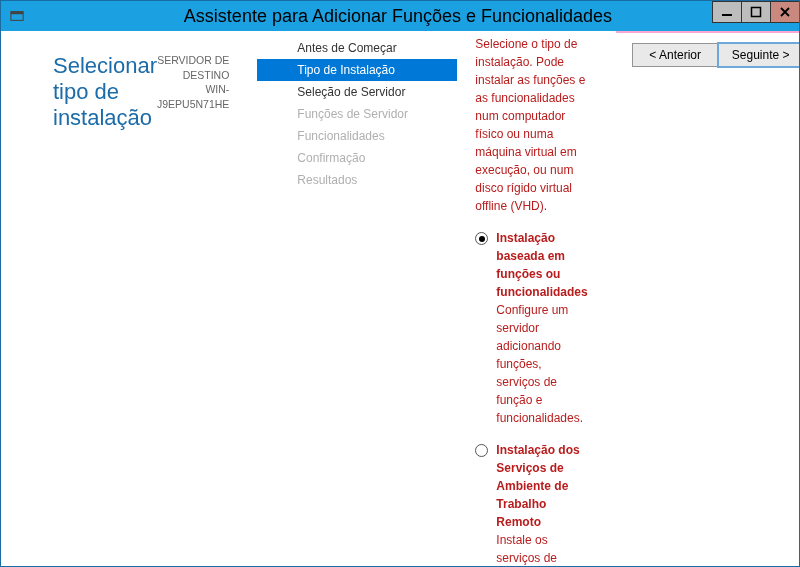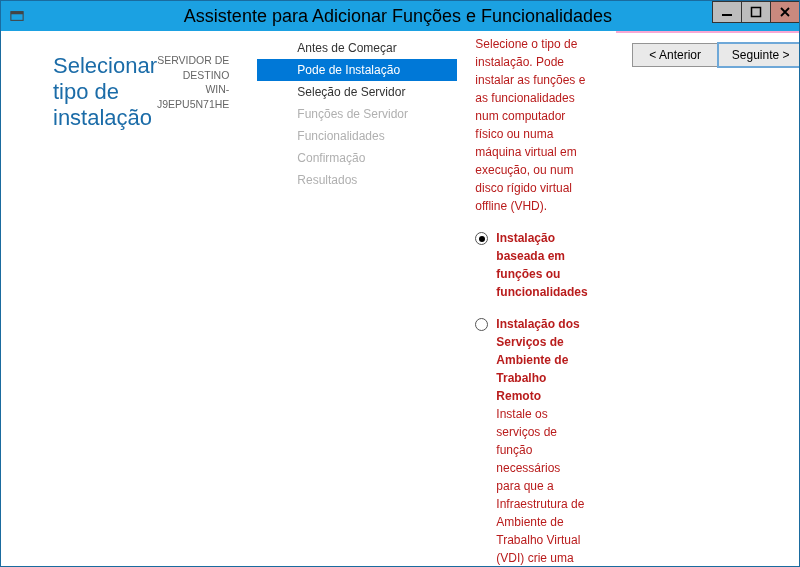--- a/index.html
+++ b/index.html
@@ -217,21 +217,21 @@
     </div>
   </div>
 
   <div class="content-region">
 
     <div class="sidebar">
       <div class="sidebar-item">
         <span>Antes de Começar</span>
       </div>
       <div class="sidebar-item selected">
-        <span>Pode de Instalação</span>
+        <span>Tipo de Instalação</span>
       </div>
       <div class="sidebar-item">
         <span>Seleção de Servidor</span>
       </div>
       <div class="sidebar-item disabled">
         <span>Funções de Servidor</span>
       </div>
       <div class="sidebar-item disabled">
         <span>Funcionalidades</span>
       </div>
@@ -243,20 +243,21 @@
       </div>
     </div>
 
     <div class="main-pane">
       <div class="intro-text">Selecione o tipo de instalação. Pode instalar as funções e as funcionalidades num computador físico ou numa máquina virtual em execução, ou num disco rígido virtual offline (VHD).</div>
 
       <div class="option-row">
         <div class="radio checked"></div>
         <div class="option-body">
           <div class="option-title">Instalação baseada em funções ou funcionalidades</div>
+          <div class="option-desc">Configure um servidor adicionando funções, serviços de função e funcionalidades.</div>
         </div>
       </div>
 
       <div class="option-row">
         <div class="radio"></div>
         <div class="option-body">
           <div class="option-title">Instalação dos Serviços de Ambiente de Trabalho Remoto</div>
           <div class="option-desc">Instale os serviços de função necessários para que a Infraestrutura de Ambiente de Trabalho Virtual (VDI) crie uma implementação de ambiente de trabalho baseada na máquina virtual ou na sessão.</div>
         </div>
       </div>

